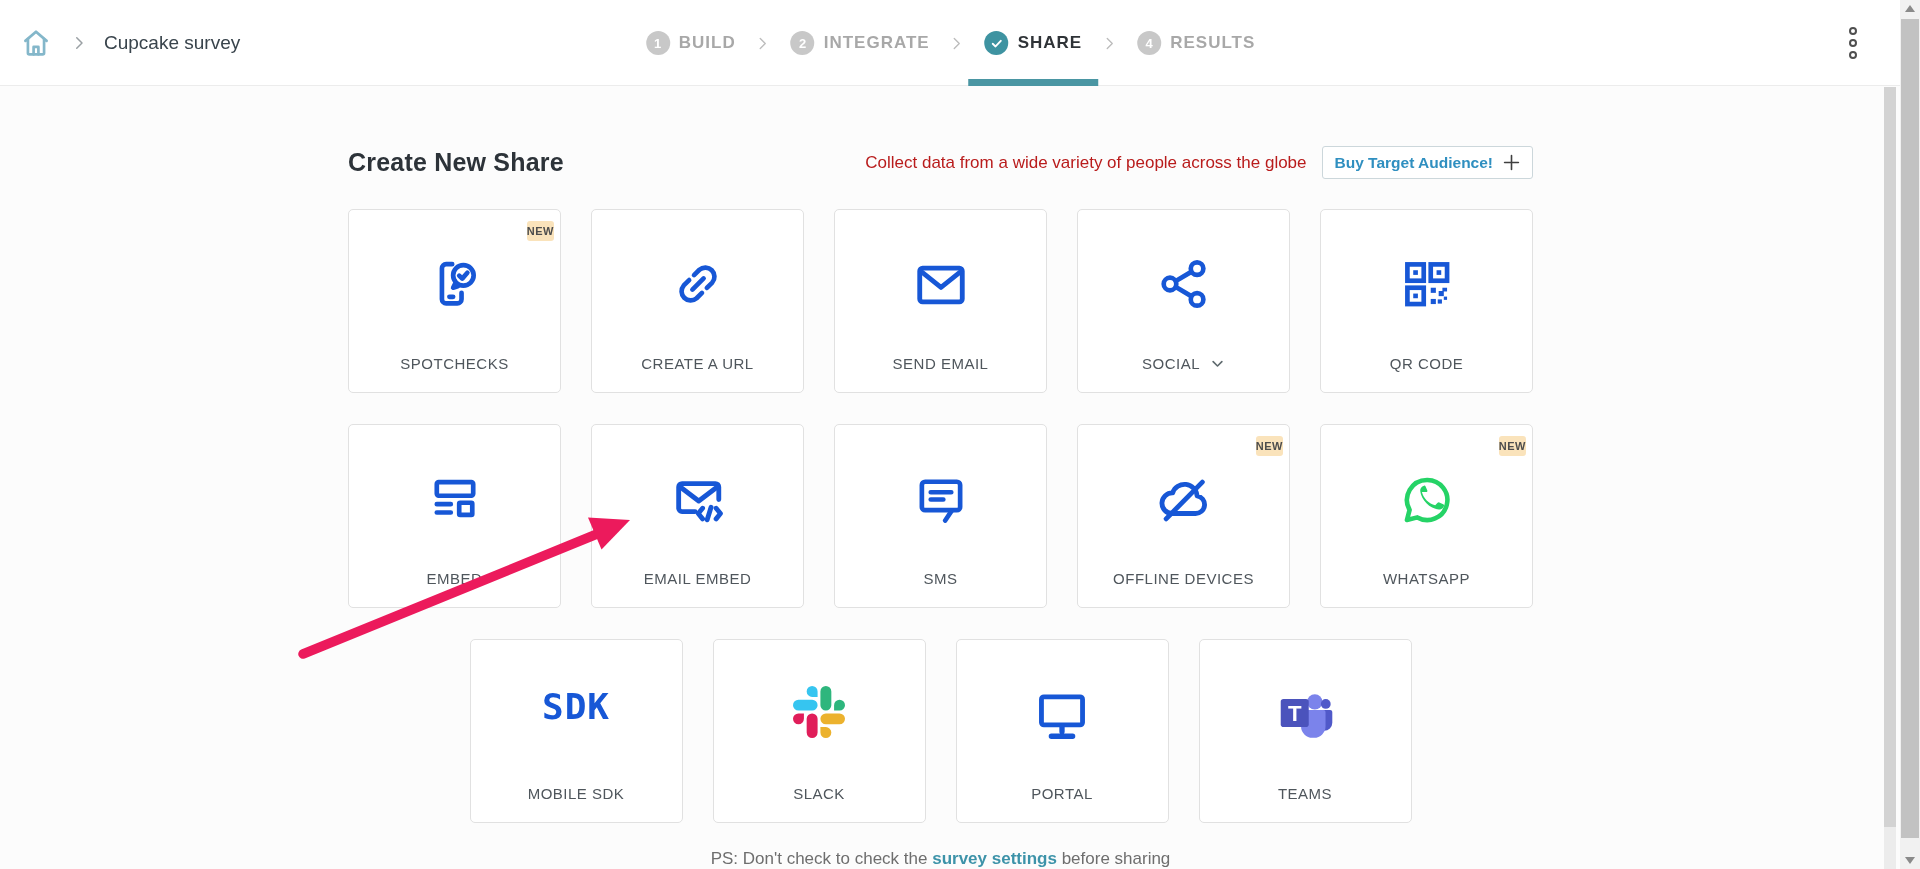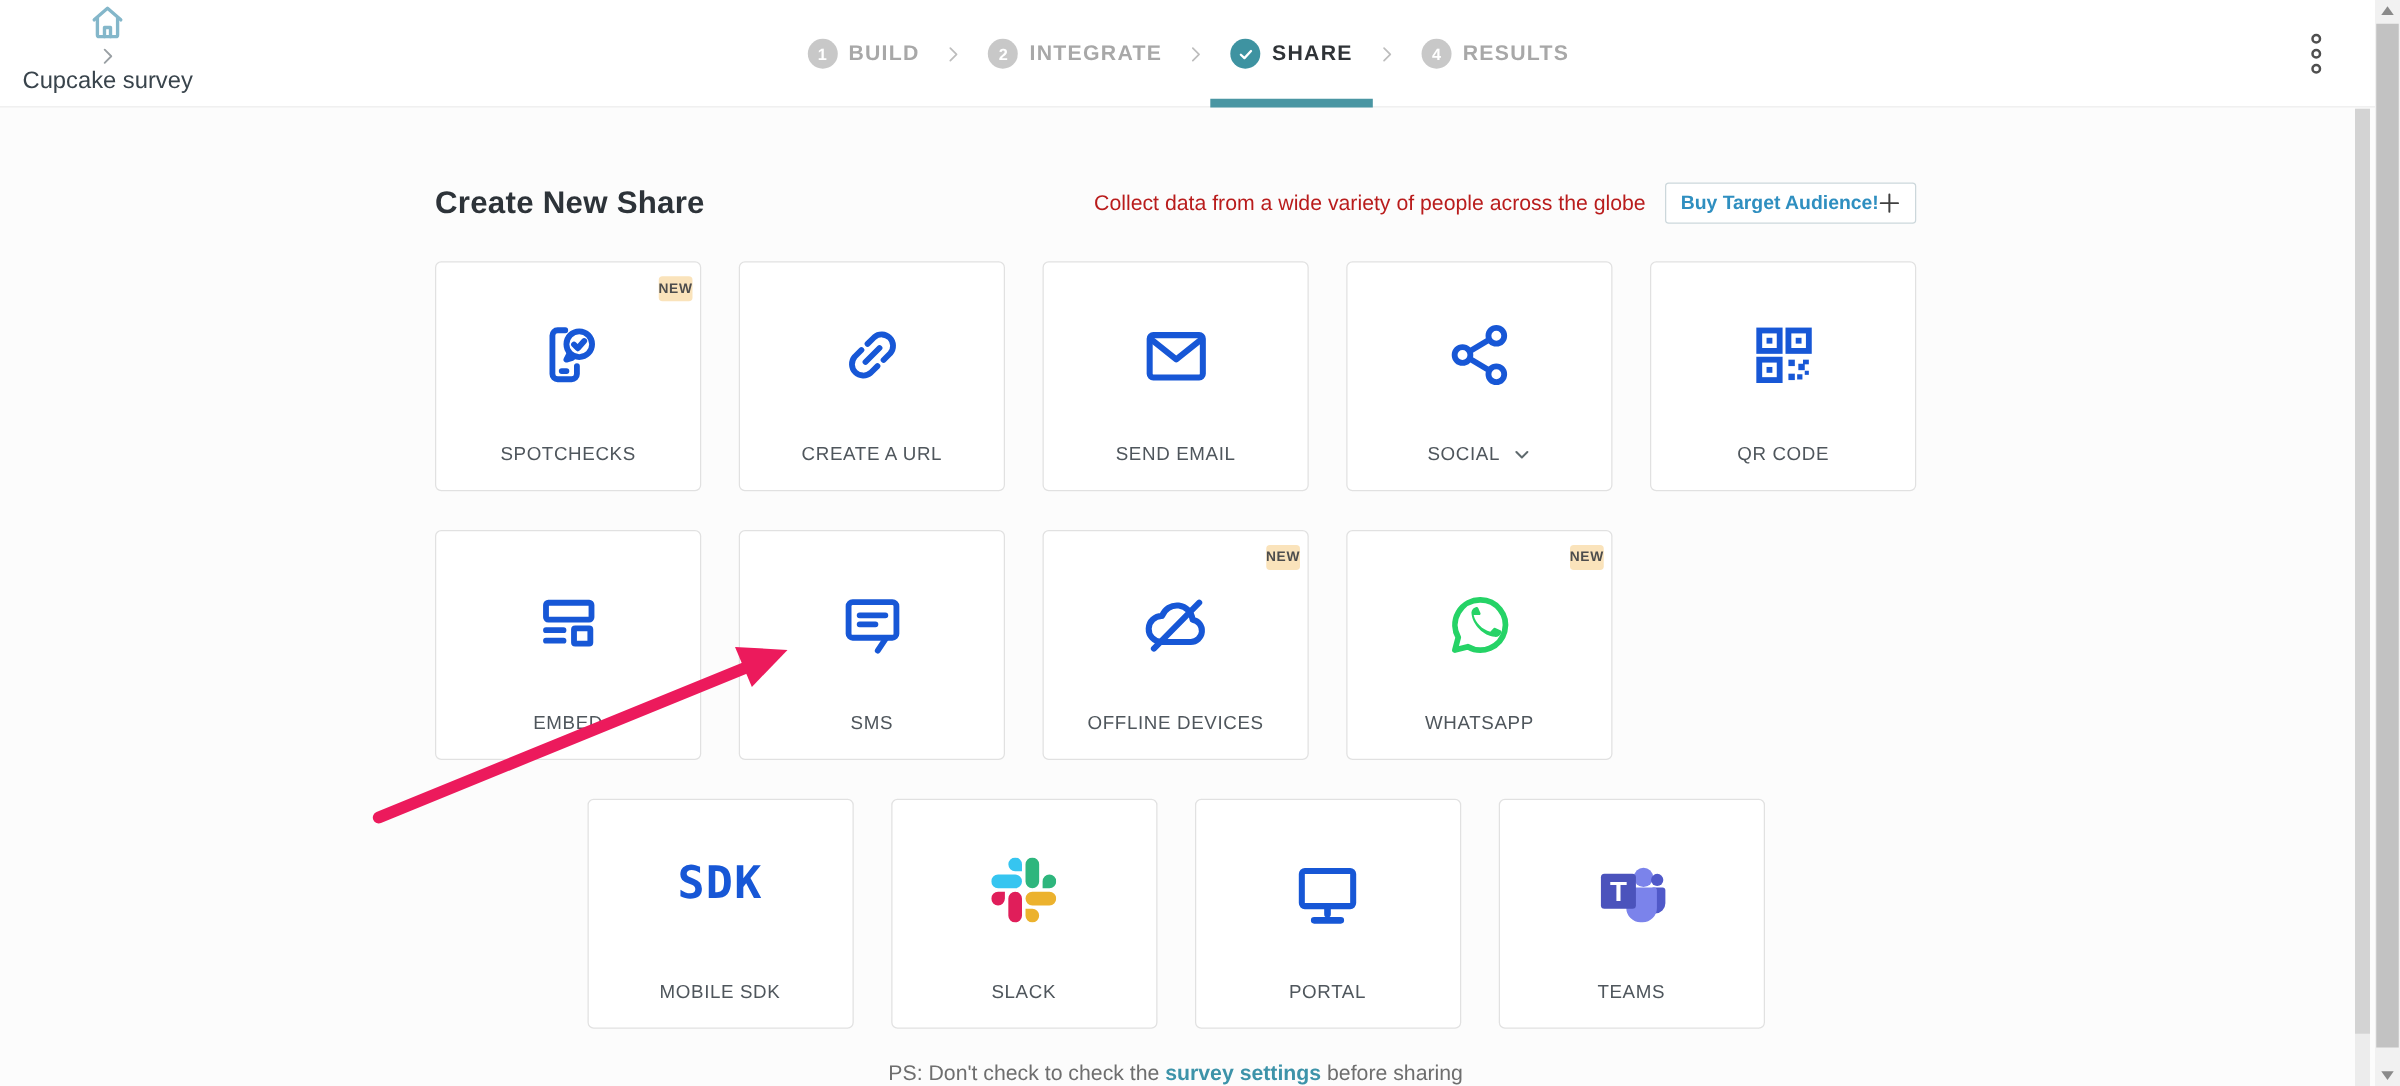--- a/index.html
+++ b/index.html
@@ -1,21 +1,21 @@
 <!DOCTYPE html>
 <html><head>
 <meta charset="utf-8">
 <style>
   * { box-sizing: border-box; margin: 0; padding: 0; }
   html,body { width:1920px; height:869px; overflow:hidden; }
   body { font-family:"Liberation Sans", sans-serif; background:#fcfcfc; position:relative; }
 
   
   .header { position:absolute; top:0; left:0; width:1901px; height:86px; background:#fff; border-bottom:1px solid #ececec; z-index:5; }
-  .breadcrumb { position:absolute; left:18px; top:0; height:86px; display:flex; align-items:center;flex-direction:column; }
+  .breadcrumb { position:absolute; left:18px; top:0; height:86px; display:flex; align-items:center; }
   .home-btn { width:36px; height:36px; display:flex; align-items:center; justify-content:center; cursor:pointer; }
   .crumb-sep { margin:0 16px; display:flex; align-items:center; }
   .survey-name { font-size:19px; color:#39444c; }
 
   .steps { position:absolute; left:50%; transform:translateX(-50%); top:0; height:86px; display:flex; align-items:center; }
   .step { position:relative; height:86px; display:flex; align-items:center; cursor:pointer; }
   .step-circle { width:24px; height:24px; border-radius:50%; background:#c8c8c8; color:#fff; font-size:13px; font-weight:bold;
                  display:flex; align-items:center; justify-content:center; flex:0 0 auto; }
   .step.current .step-circle { background:#3e93a1; }
   .step-label { margin-left:9px; font-size:17px; font-weight:bold; letter-spacing:1px; color:#a8a8a8; }
@@ -25,21 +25,21 @@
 
   .kebab { position:absolute; right:44px; top:0; height:86px; display:flex; flex-direction:column; justify-content:center; gap:4px; cursor:pointer; }
   .kebab i { display:block; width:8px; height:8px; border:2px solid #4f4f4f; border-radius:50%; }
 
   
   .content { position:absolute; left:0; top:87px; width:1884px; height:627px; background:#fcfcfc; }
   .title-row { position:absolute; left:348px; top:59px; width:1185px; display:flex; align-items:center; }
   .page-title { font-size:25px; font-weight:bold; color:#2d3339; letter-spacing:0.2px; }
   .title-right { margin-left:auto; display:flex; align-items:center; }
   .subtitle { font-size:17px; color:#b91c1c; margin-right:15px; }
-  .buy-btn { height:33px; display:inline-flex; align-items:center; padding:0 12px; background:#fff;
+  .buy-btn { height:33px; display:inline-flex; align-items:center; gap:10px; padding:0 12px; background:#fff;
              border:1px solid #ccd7db; border-radius:3px; cursor:pointer; }
   .buy-btn .lbl { font-size:15.5px; font-weight:bold; color:#2f8fc0; }
 
   .card-area { position:absolute; left:348px; top:122px; width:1185px; }
   .card-row { display:flex; gap:30px; margin-bottom:31px; }
   .card-row.centered { justify-content:center; }
   .card { position:relative; width:213px; height:184px; background:#fff; border:1px solid #e1e1e1; border-radius:5px; cursor:pointer; }
   .card .icon-box { position:absolute; top:46px; left:0; width:100%; display:flex; justify-content:center; align-items:flex-start; height:64px; }
   .card .card-label { position:absolute; bottom:20px; left:0; width:100%; display:flex; justify-content:center; align-items:center; gap:10px;
                       font-size:15px; color:#4f565c; letter-spacing:0.5px; }
@@ -234,20 +234,34 @@
    <path d="M4.2 14.2h6M4.2 17.8h6"></path>
               <rect x="13.8" y="13.6" width="5.6" height="5.2" rx="0.4"></rect>
             </svg>
           </div>
           <div class="card-label">
             <span>EMBED</span>
           </div>
         </div>
         <div class="card">
           <div class="icon-box">
+            <svg width="58" height="58" viewBox="0 0 24 24" fill="none" stroke="#1757D6" stroke-width="2" stroke-linecap="round" stroke-linejoin="round">
+   <path d="M20.6 11.8V6.6a1.4 1.4 0 0 0-1.4-1.4H5.4A1.4 1.4 0 0 0 4 6.6v8.8a1.4 1.4 0 0 0 1.4 1.4h5.4"></path>
+   <polyline points="4.4 6.4 12.3 12.4 20.2 6.4"></polyline>
+   <path d="M13.9 15.4l-1.8 2.2 1.8 2.2"></path>
+              <path d="M19.5 15.4l1.8 2.2-1.8 2.2"></path>
+              <path d="M17.4 15l-1.6 5.2"></path>
+            </svg>
+          </div>
+          <div class="card-label">
+            <span>EMAIL EMBED</span>
+          </div>
+        </div>
+        <div class="card">
+          <div class="icon-box">
             <svg width="56" height="56" viewBox="0 0 24 24" fill="none" stroke="#1757D6" stroke-width="2" stroke-linecap="round" stroke-linejoin="round">
    <rect x="3.8" y="4.6" width="16.4" height="12.2" rx="1.4"></rect>
    <path d="M7.6 9.1h8.8M7.6 12.2h5.4"></path>
               <path d="M16.6 17l-2.8 4.2"></path>
             </svg>
           </div>
           <div class="card-label">
             <span>SMS</span>
           </div>
         </div>

